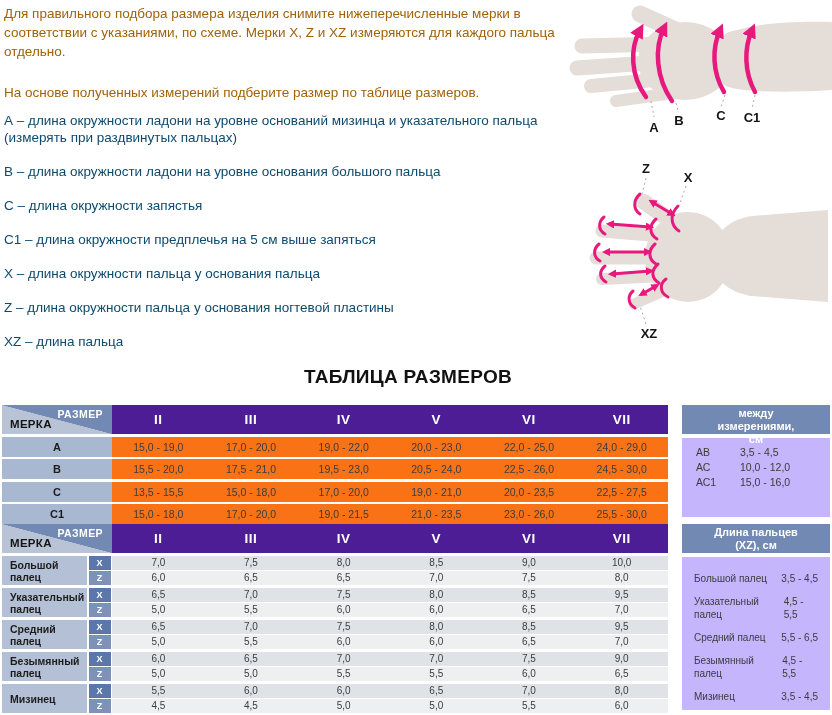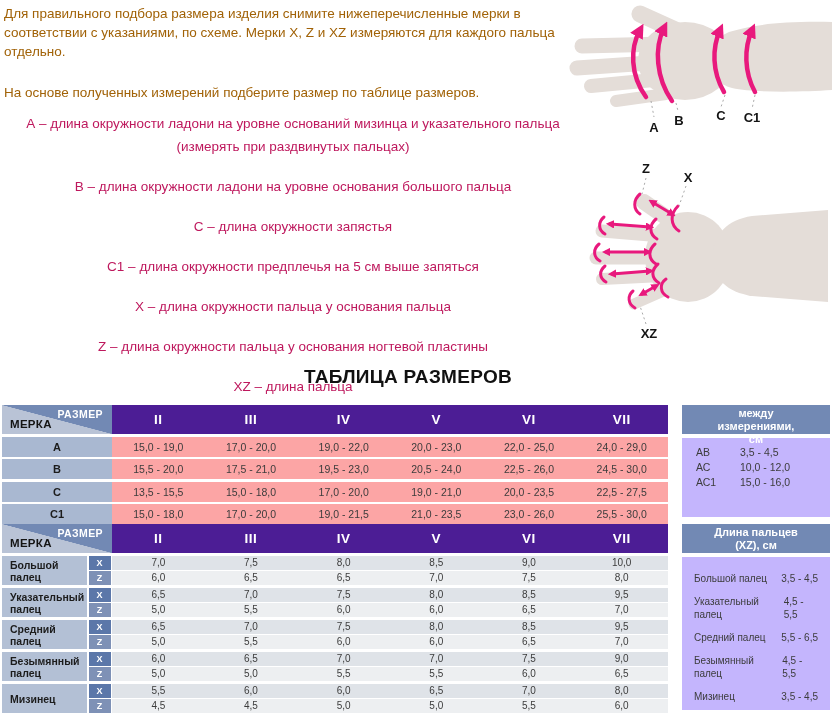--- a/index.html
+++ b/index.html
@@ -7,21 +7,21 @@
   body { font-family:"Liberation Sans", sans-serif; }
   .page { position:relative; width:832px; height:715px; background:#fff; overflow:hidden; }
 
   
   .intro { position:absolute; left:4px; top:4px; width:566px; color:#a16207; }
   .intro p { font-size:13.5px; line-height:19px; }
   .intro p:first-child { margin-bottom:22px; }
 
   
   .definitions { position:absolute; left:4px; top:112px; width:578px; }
-  .definitions p { font-size:13.5px; line-height:23px; color:#be185d; margin-bottom:17px;text-align:center; }
+  .definitions p { font-size:13.5px; line-height:17px; color:#0c4a6e; margin-bottom:17px; }
 
   
   .diagram1 { position:absolute; left:566px; top:0; width:266px; height:148px; }
   .diagram2 { position:absolute; left:572px; top:156px; width:256px; height:198px; }
   svg text.dlabel { font-family:"Liberation Sans", sans-serif; font-weight:bold; font-size:13px; fill:#141414; }
 
   
   .sizes-title { position:absolute; top:366px; left:0; width:816px; text-align:center;
                  font-size:19px; font-weight:bold; color:#111; letter-spacing:0.3px; }
 
@@ -29,21 +29,21 @@
   .thead { display:grid; grid-template-columns:110px repeat(6,1fr); height:29px; background:#4c1d95; }
   .hcol  { color:#fff; font-weight:bold; font-size:13.5px; text-align:center; line-height:29px; letter-spacing:0.5px; }
   .corner { position:relative; background:linear-gradient(to top right, #b9c3d6 49.6%, #7289b4 50.4%); }
   .corner-top    { position:absolute; top:3px; right:9px;  font-size:10.5px; font-weight:bold; color:#fff; letter-spacing:0.4px; }
   .corner-bottom { position:absolute; bottom:4px; left:8px; font-size:11.5px; font-weight:bold; color:#141414; letter-spacing:0.3px; }
 
   
   .table1 { position:absolute; left:2px; top:405px; width:666px; }
   .t-row { display:grid; grid-template-columns:110px repeat(6,1fr); height:20px; margin-top:2.5px; }
   .rlabel { background:#a9b8d1; font-size:11px; font-weight:bold; color:#1c1c1c; text-align:center; line-height:20px; }
-  .cell   { background:#fca5a5; font-size:10.5px; color:#3c3c3c; text-align:center; line-height:20px; }
+  .cell   { background:#f97316; font-size:10.5px; color:#3c3c3c; text-align:center; line-height:20px; }
 
   
   .table2 { position:absolute; left:2px; top:524px; width:666px; }
   .t2-group { display:grid; grid-template-columns:85px 25px repeat(6,1fr); grid-template-rows:14px 14px; row-gap:1px; margin-top:3px; }
   .t2-name  { grid-row:1 / span 2; background:#b3c0d5; display:flex; align-items:center; padding-left:8px;
               font-size:10.5px; font-weight:bold; color:#1c1c1c; line-height:12px; }
   .t2-badge { display:flex; align-items:center; justify-content:center; }
   .badge { width:22px; height:14px; color:#fff; font-size:9px; font-weight:bold; text-align:center; line-height:14px; }
   .badge-x { background:#5b77a9; }
   .badge-z { background:#7e91b6; }

